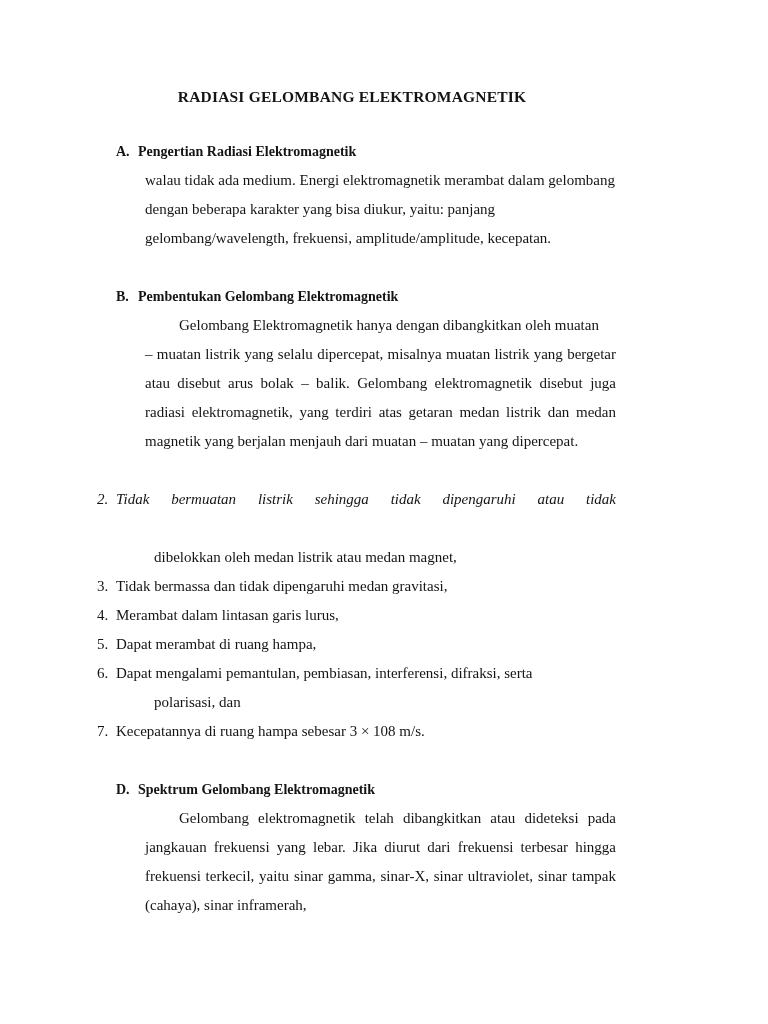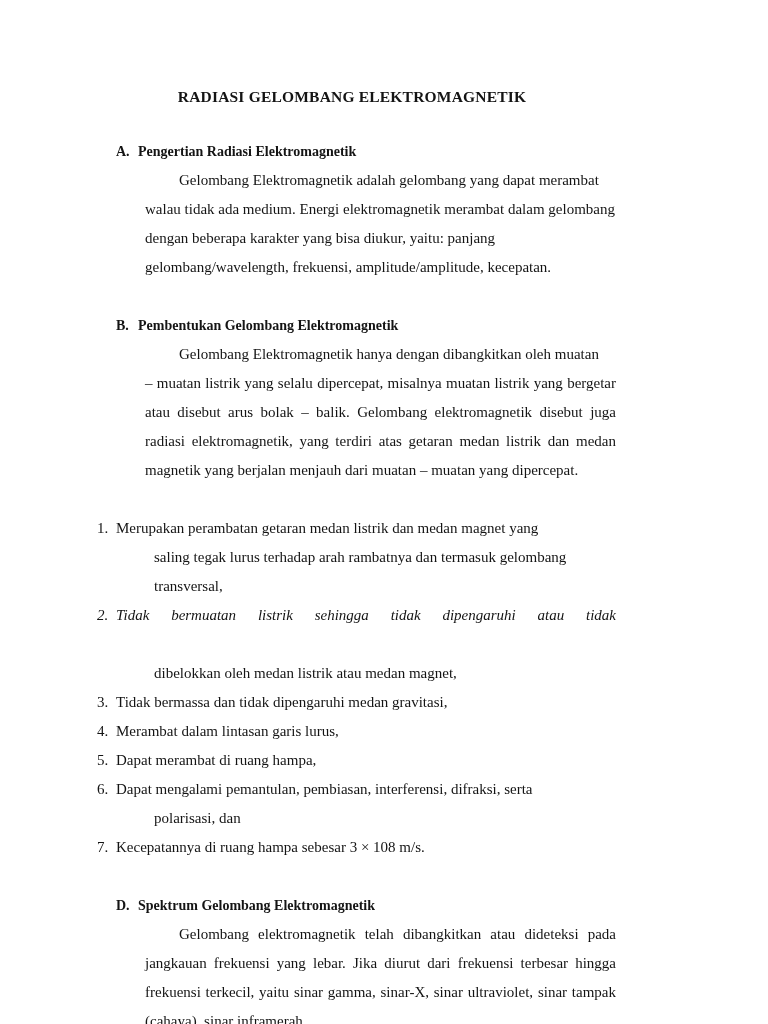--- a/index.html
+++ b/index.html
@@ -110,39 +110,37 @@
 <body>
 
 <div class="page">
 
   <h1 class="doc-title">RADIASI GELOMBANG ELEKTROMAGNETIK</h1>
 
   <div class="section">
     <p class="section-heading">
       <span class="letter">A.</span><span>Pengertian Radiasi Elektromagnetik</span>
     </p>
-    <p class="body-text"><span class="indent"></span><span>Gelombang Elektromagnetik adalah gelombang yang dapat merambat</span></p>
     <p class="body-text">walau tidak ada medium. Energi elektromagnetik merambat dalam gelombang dengan beberapa karakter yang bisa diukur, yaitu: panjang gelombang/wavelength, frekuensi, amplitude/amplitude, kecepatan.</p>
   </div>
 
   <div class="gap-md"></div>
 
   <div class="section">
     <p class="section-heading">
       <span class="letter">B.</span><span>Pembentukan Gelombang Elektromagnetik</span>
     </p>
     <p class="body-text"><span class="indent"></span><span>Gelombang Elektromagnetik hanya dengan dibangkitkan oleh muatan</span></p>
     <p class="body-text justified">– muatan listrik yang selalu dipercepat, misalnya muatan listrik yang bergetar atau disebut arus bolak – balik. Gelombang elektromagnetik disebut juga radiasi elektromagnetik, yang terdiri atas getaran medan listrik dan medan magnetik yang berjalan menjauh dari muatan – muatan yang dipercepat.</p>
   </div>
 
   <div class="gap-md"></div>
 
   <div class="section">
     <ul class="list" id="section-c-list">
-        <li><span class="num">1. </span><span>Merupakan perambatan getaran medan listrik dan medan magnet yang</span><span class="cont">saling tegak lurus terhadap arah rambatnya dan termasuk gelombang</span><span class="cont">transversal,</span></li>
         <li class="justify-line">
           <span class="lead"><span class="num">2.</span>Tidak bermuatan listrik sehingga tidak dipengaruhi atau tidak</span>
           <span class="cont">dibelokkan oleh medan listrik atau medan magnet,</span>
         </li>
         <li><span class="num">3. </span><span>Tidak bermassa dan tidak dipengaruhi medan gravitasi,</span></li>
         <li><span class="num">4. </span><span>Merambat dalam lintasan garis lurus,</span></li>
         <li><span class="num">5. </span><span>Dapat merambat di ruang hampa,</span></li>
         <li><span class="num">6. </span><span>Dapat mengalami pemantulan, pembiasan, interferensi, difraksi, serta</span><span class="cont">polarisasi, dan</span></li>
         <li><span class="num">7. </span><span>Kecepatannya di ruang hampa sebesar 3 × 108 m/s.</span></li>
       </ul>

